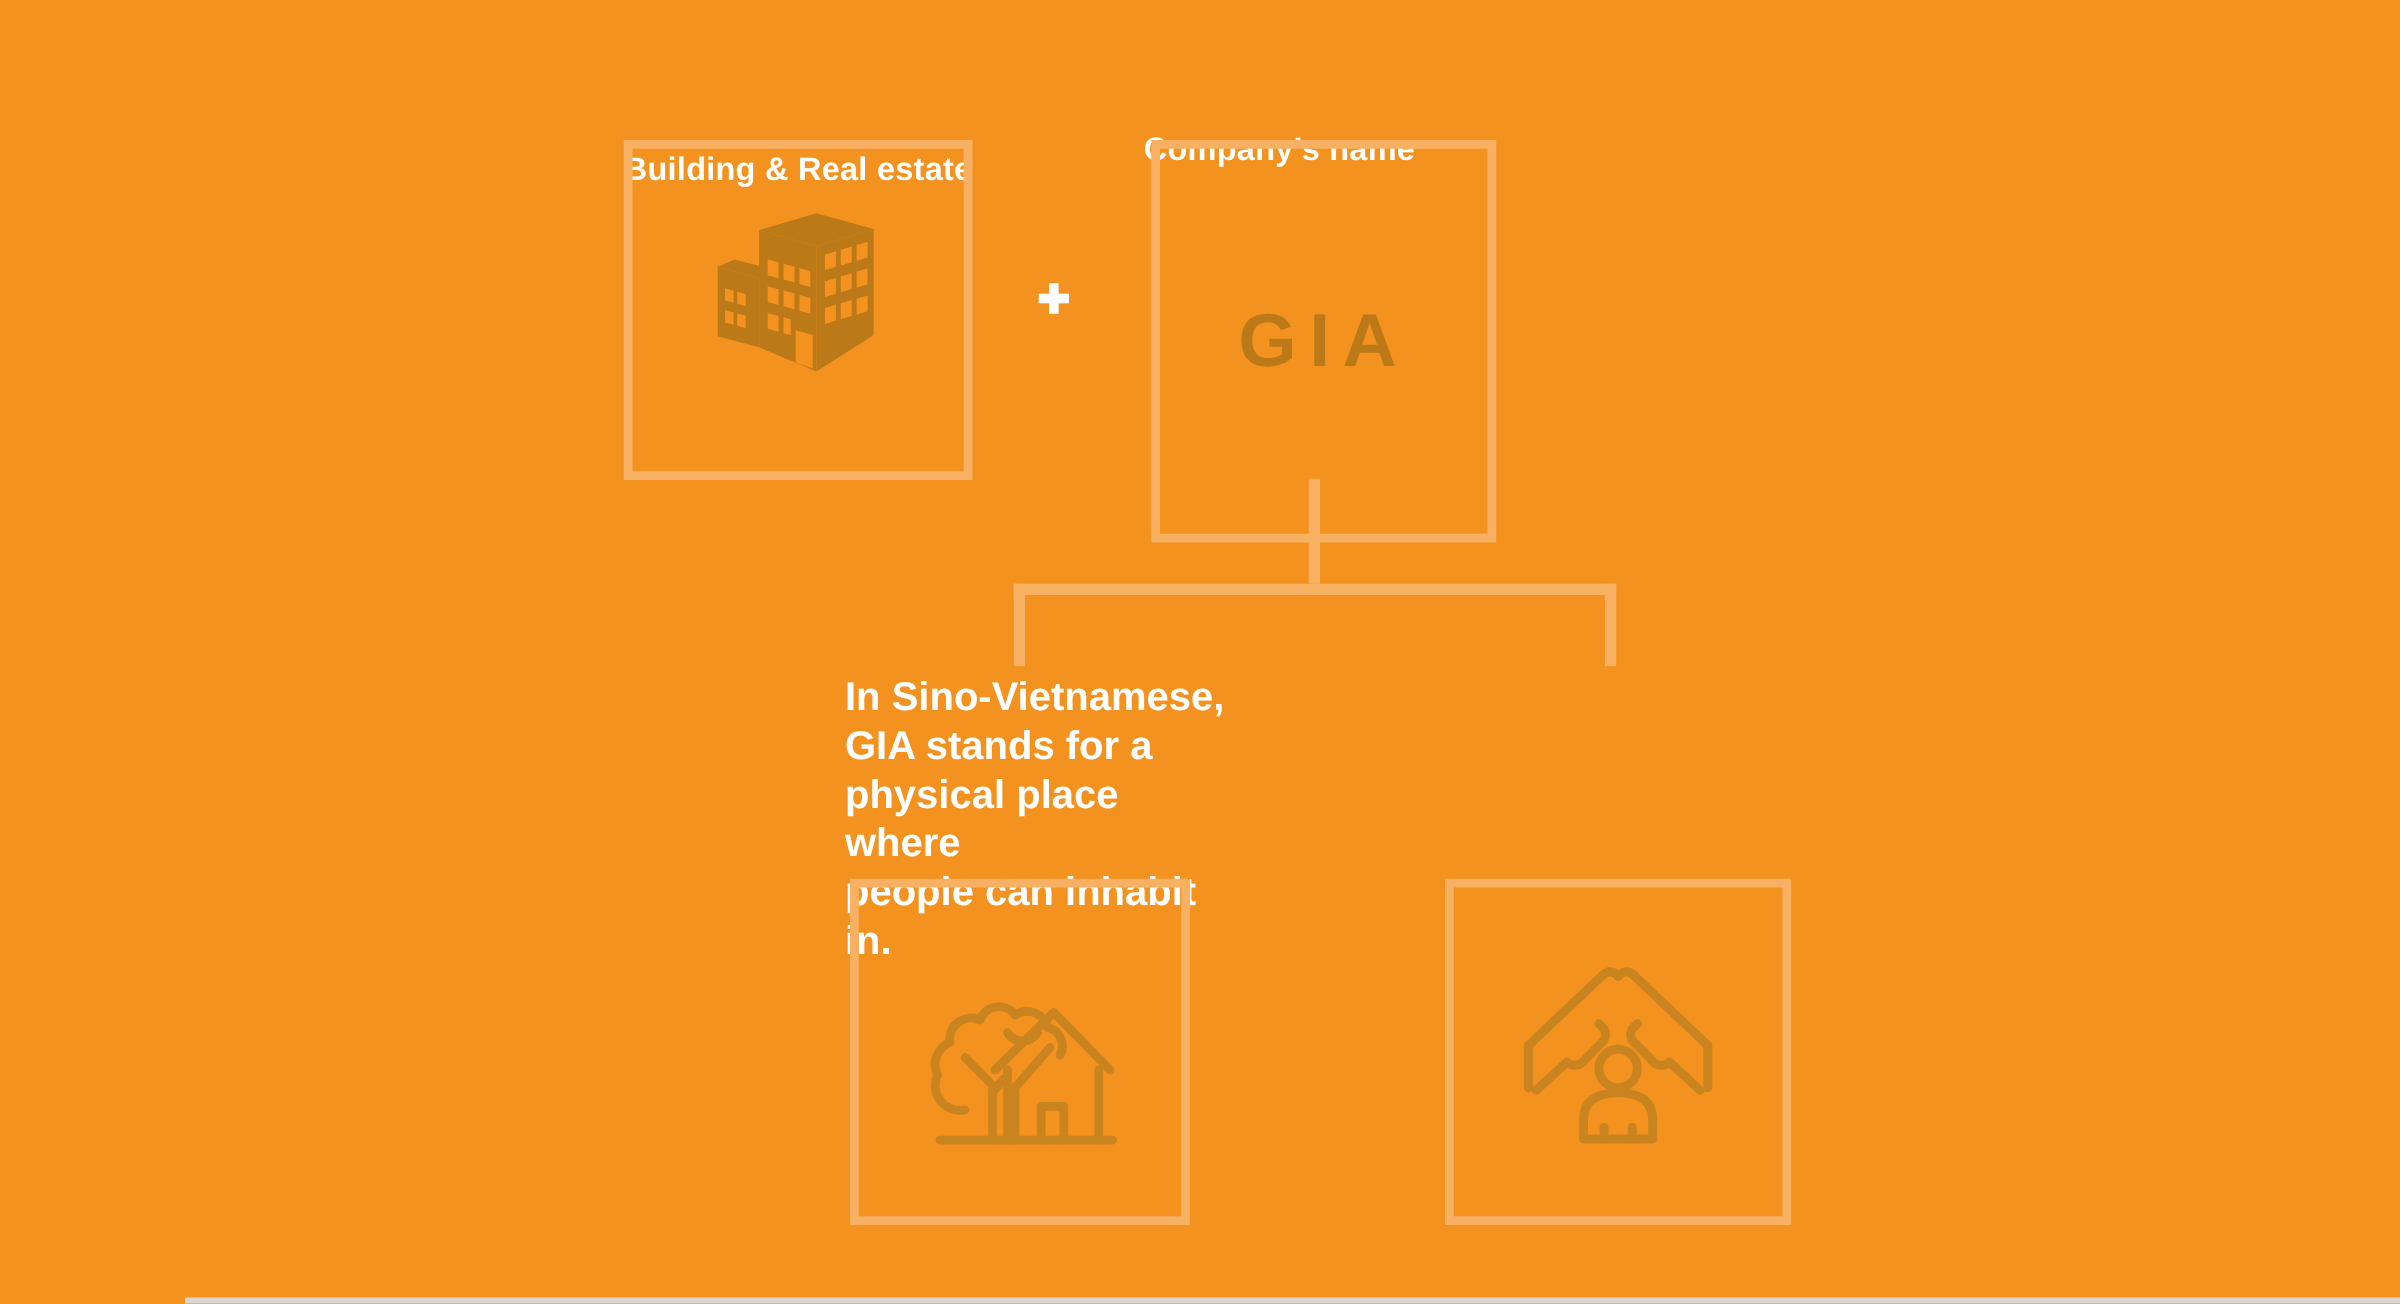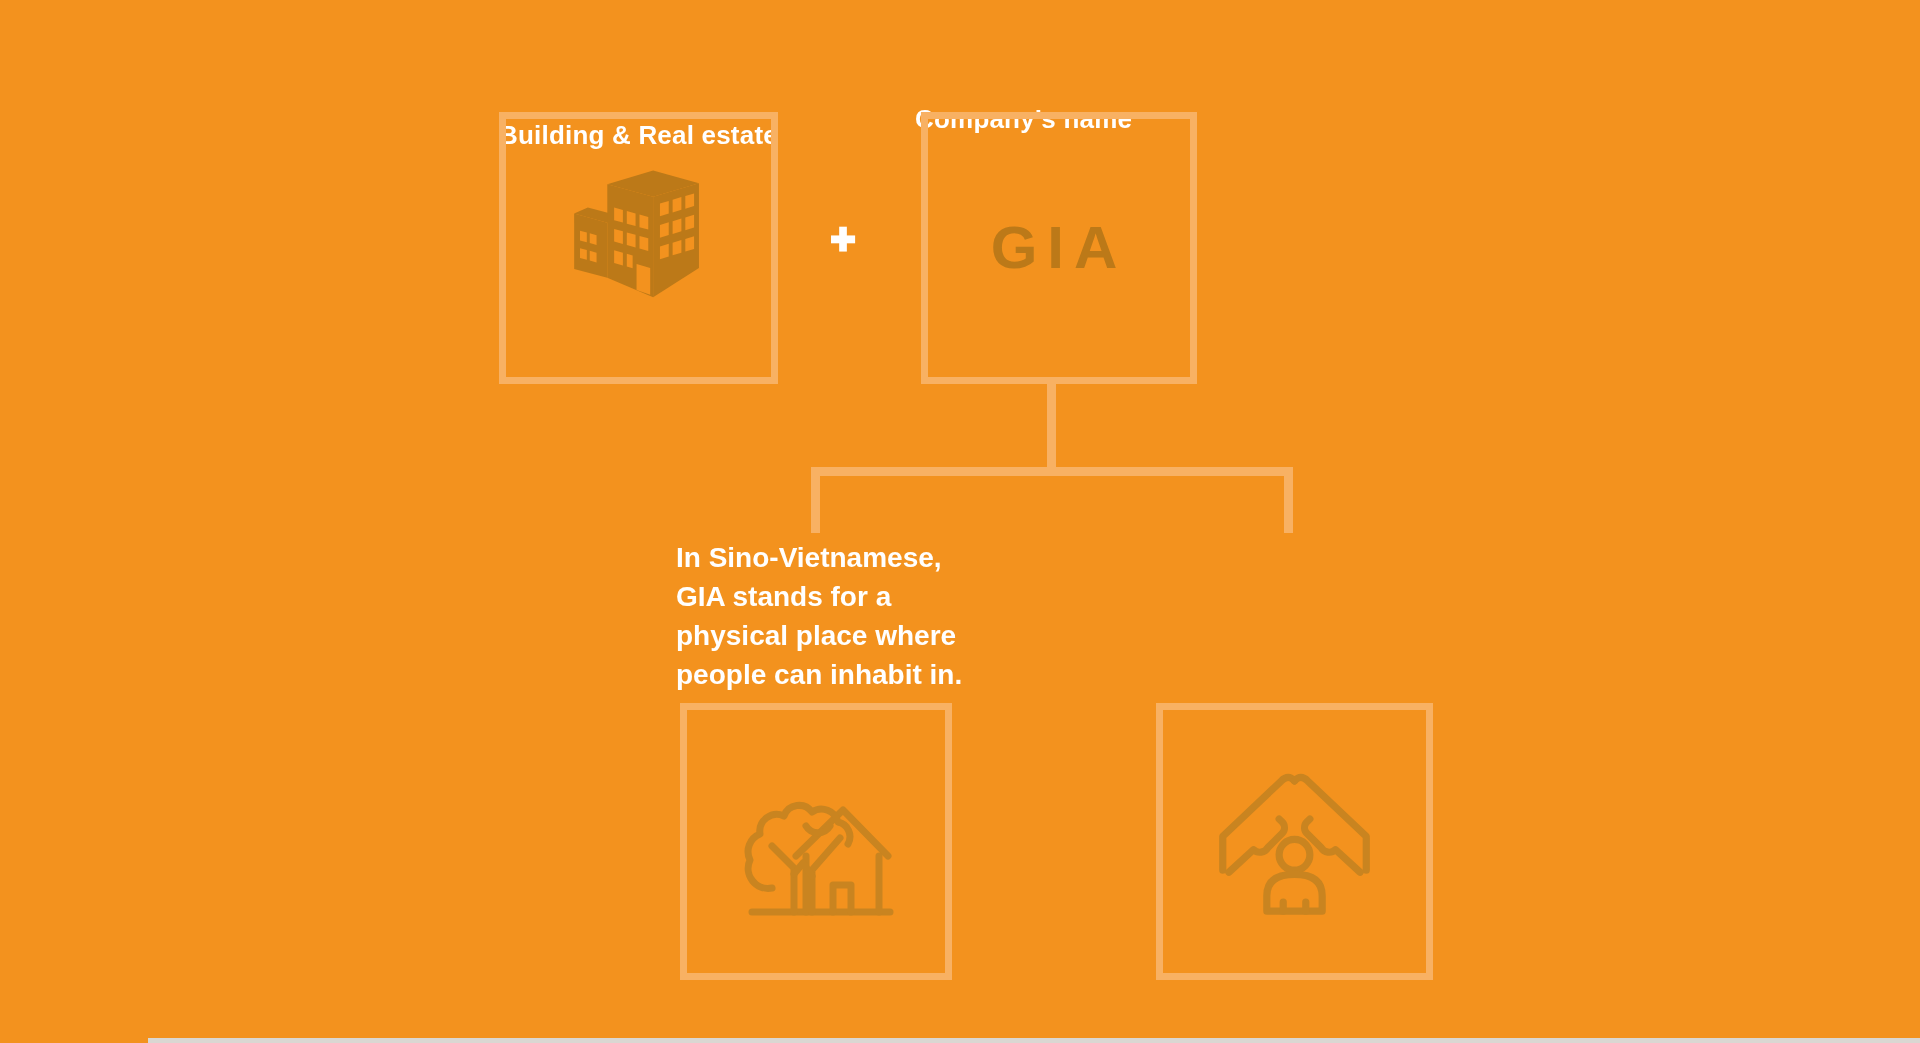--- a/index.html
+++ b/index.html
@@ -21,21 +21,21 @@
     position:absolute;color:var(--text);font-weight:700;
     font-size:26px;letter-spacing:.2px;white-space:nowrap;margin-top:48px;
   }
   .frame{
     position:absolute;border:7px solid var(--frame-line);
     display:flex;align-items:center;justify-content:center;
   }
   .line{position:absolute;background:var(--frame-line);}
   .blurb{
     position:absolute;color:var(--text);font-weight:700;
-    font-size:28px;line-height:39px;white-space:pre-line;
+    font-size:32px;line-height:39px;white-space:pre-line;
   }
   .gia-text{
     font-size:60px;font-weight:700;color:var(--brand-dark);
     letter-spacing:10px;line-height:1;
   }
   .plus{
     position:absolute;left:818px;top:211px;width:50px;height:56px;
     display:flex;align-items:center;justify-content:center;
     color:var(--text);font-size:42px;font-weight:700;
     -webkit-text-stroke:3px var(--text);
@@ -91,21 +91,21 @@
       <path class="win" d="M148,90.2 l9,-2.7 v13 l-9,2.7 z"></path>
     </svg>
   </div>
 
   <div class="plus">
     <span>+</span>
   </div>
 
   <div class="label" style="left:915px;top:56px;">Company’s name</div>
 
-  <div class="frame" style="left:921px;top:112px;width:276px;height:272px;">
+  <div class="frame" style="left:921px;top:112px;width:276px;height:322px;">
     <span class="gia-text">GIA</span>
   </div>
 
   <div class="line" style="left:1047px;top:383px;width:9px;height:84px;"></div>
   <div class="line" style="left:811px;top:467px;width:482px;height:9px;"></div>
   <div class="line" style="left:811px;top:467px;width:9px;height:66px;"></div>
   <div class="line" style="left:1284px;top:467px;width:9px;height:66px;"></div>
 
   <div class="blurb" style="left:676px;top:538px;width:320px;">In Sino-Vietnamese,
 GIA stands for a

